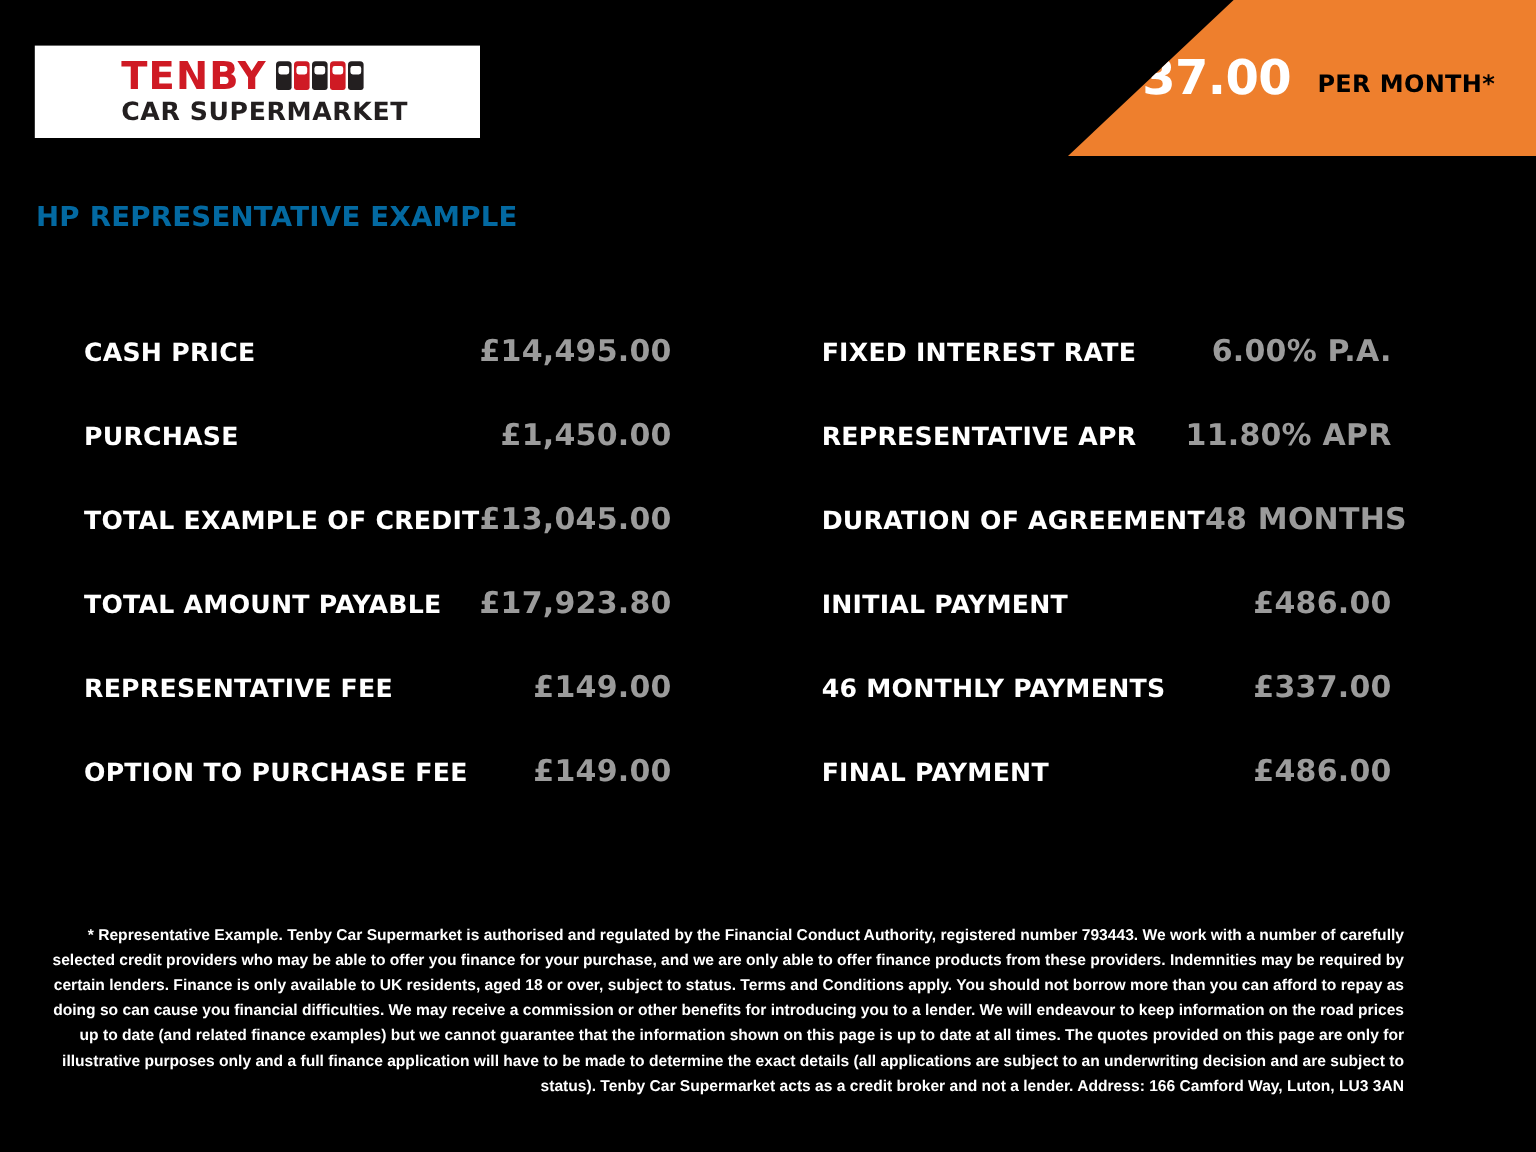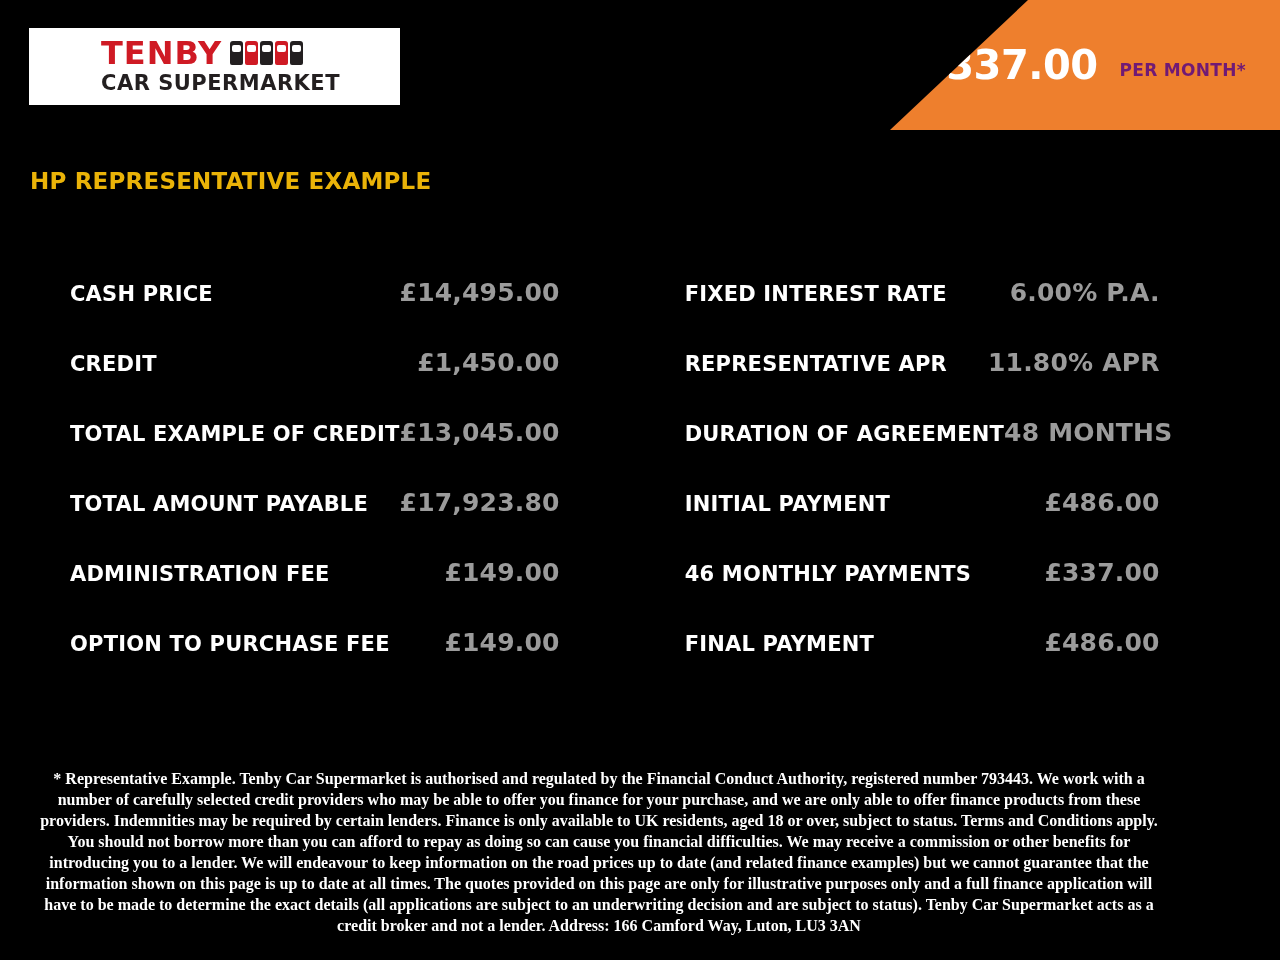--- a/index.html
+++ b/index.html
@@ -17,21 +17,21 @@
     width: 1280px;
     height: 960px;
     background: #000;
     color: #fff;
   }
 
   
   .logo-box {
     position: absolute;
     left: 29px;
-    top: 28px;
+    top: 38px;
     width: 371px;
     height: 77px;
     background: #ffffff;
     display: flex;
     flex-direction: column;
     justify-content: center;
     padding-left: 72px;
   }
   .logo-line1 {
     display: flex;
@@ -97,37 +97,37 @@
     font-family: "DejaVu Sans", sans-serif;
     font-weight: bold;
     font-size: 40px;
     color: #fff;
     letter-spacing: -0.5px;
     line-height: 1;
   }
   .price-suffix {
     font-family: "DejaVu Sans", sans-serif;
     font-weight: bold;
-    font-size: 17px;
-    color: #701a75;
+    font-size: 20px;
+    color: #000000;
     letter-spacing: 0.3px;
     margin-left: 22px;
     margin-top: 10px;
   }
 
   
   .heading {
     position: absolute;
     left: 30px;
     top: 168px;
     font-family: "DejaVu Sans", sans-serif;
     font-weight: bold;
     font-size: 23px;
     letter-spacing: 0.2px;
-    color: #eab308;
+    color: #0369a1;
   }
 
   
   .cols {
     position: absolute;
     left: 0;
     top: 278px;
     width: 1128px;
     display: flex;
   }
@@ -159,26 +159,26 @@
     letter-spacing: 0.2px;
     white-space: nowrap;
   }
 
   
   .disclaimer {
     position: absolute;
     left: 28px;
     top: 768px;
     width: 1142px;
-    font-family: Liberation Serif, serif;
-    font-weight: bold;
-    font-size: 16px;
+    font-family: Liberation Sans, sans-serif;
+    font-weight: bold;
+    font-size: 13px;
     line-height: 21px;
     color: #ffffff;
-    text-align: center;
+    text-align: right;
   }
 </style>
 </head>
 <body>
 
 <div class="page">
 
   <div class="logo-box">
     <div class="logo-line1">
       <span class="logo-tenby">TENBY</span>
@@ -200,33 +200,33 @@
 
   <div class="heading">HP REPRESENTATIVE EXAMPLE</div>
 
   <div class="cols">
     <div class="col left">
       <div class="row">
         <span class="label">CASH PRICE</span>
         <span class="value">£14,495.00</span>
       </div>
       <div class="row">
-        <span class="label">CREDIT</span>
+        <span class="label">PURCHASE</span>
         <span class="value">£1,450.00</span>
       </div>
       <div class="row">
         <span class="label">TOTAL EXAMPLE OF CREDIT</span>
         <span class="value">£13,045.00</span>
       </div>
       <div class="row">
         <span class="label">TOTAL AMOUNT PAYABLE</span>
         <span class="value">£17,923.80</span>
       </div>
       <div class="row">
-        <span class="label">ADMINISTRATION FEE</span>
+        <span class="label">REPRESENTATIVE FEE</span>
         <span class="value">£149.00</span>
       </div>
       <div class="row">
         <span class="label">OPTION TO PURCHASE FEE</span>
         <span class="value">£149.00</span>
       </div>
     </div>
 
     <div class="col right">
       <div class="row">

